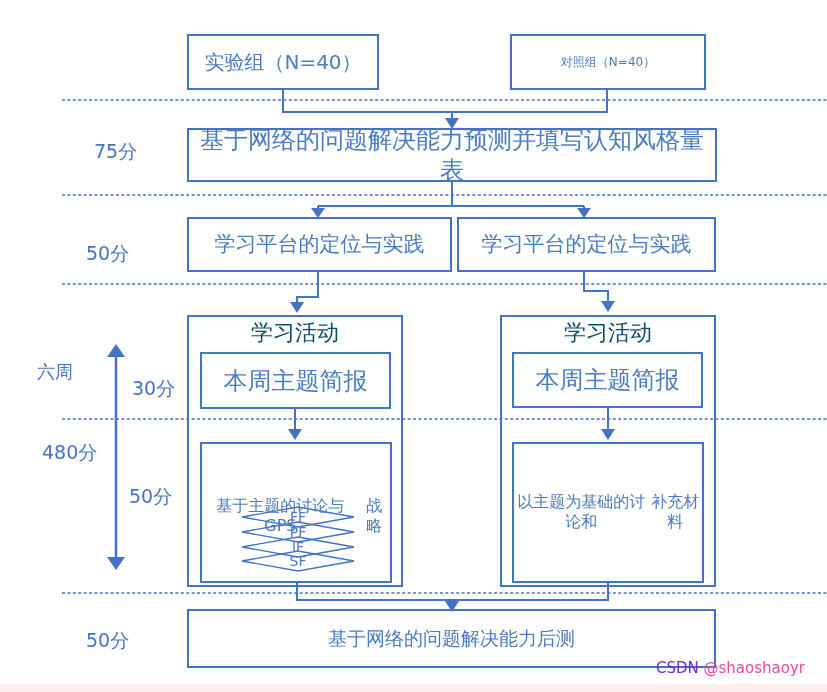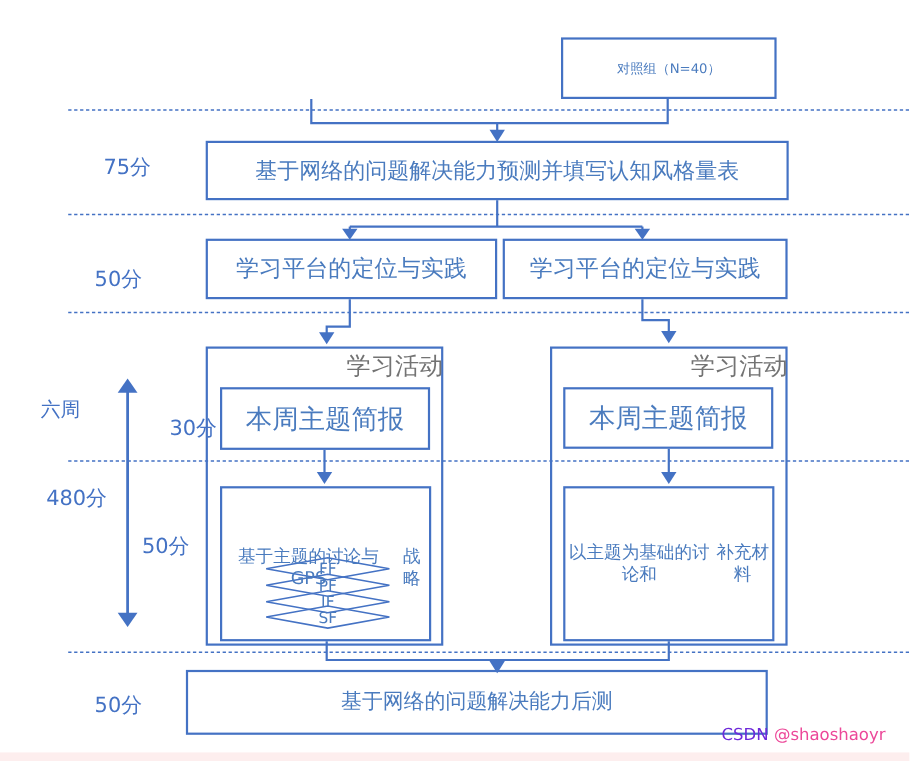--- a/index.html
+++ b/index.html
@@ -7,21 +7,21 @@
     position:relative;width:827px;height:692px;background:#ffffff;overflow:hidden;
     font-family:"DejaVu Sans","Liberation Sans",sans-serif;
   }
   #flow-svg{position:absolute;left:0;top:0;width:827px;height:692px;}
   .box{
     position:absolute;box-sizing:border-box;border:2px solid #4472C4;
     color:#4A7BBE;display:flex;align-items:center;justify-content:center;
     text-align:center;background:transparent;line-height:1.25;
   }
   .titlebar{
-    position:absolute;color:#737373;text-align:right;
+    position:absolute;color:#0c4a6e;text-align:center;
   }
   .score{
     position:absolute;color:#4472C4;font-size:19px;white-space:nowrap;
   }
   .col{flex-direction:row;text-align:center;}
   .toptext{justify-content:flex-start;padding-top:7px;}
   #watermark{
     position:absolute;left:656px;top:659px;font-size:15px;white-space:nowrap;
   }
   #watermark .brand{color:#6d28d9;}
@@ -84,31 +84,32 @@
       <polygon points="242,561 298,551 354,561 298,571"></polygon>
     </g>
     <g fill="#4A7BBE" font-size="14" text-anchor="middle">
       <text x="298" y="522">FF</text>
       <text x="298" y="537">PF</text>
       <text x="298" y="552">IF</text>
       <text x="298" y="566">SF</text>
     </g>
   </svg>
 
+  <div class="box" style="left:187px;top:34px;width:192px;height:56px;font-size:20px;">实验组（N=40）</div>
   <div class="box" style="left:510px;top:34px;width:196px;height:56px;font-size:12px;">对照组（N=40）</div>
 
   <div class="score" style="left:82px;top:139px;margin-left:12px;">75分</div>
-  <div class="box" style="left:187px;top:128px;width:530px;height:54px;font-size:20px;">基于网络的问题解决能力预测并填写认知风格量表</div>
+  <div class="box" style="left:187px;top:128px;width:530px;height:54px;font-size:24px;">基于网络的问题解决能力预测并填写认知风格量表</div>
 
   <div class="score" style="left:86px;top:241px;">50分</div>
   <div class="box" style="left:187px;top:217px;width:265px;height:55px;font-size:21px;">学习平台的定位与实践</div>
   <div class="box" style="left:457px;top:217px;width:259px;height:55px;font-size:21px;">学习平台的定位与实践</div>
 
   <div class="score" style="left:37px;top:360px;font-size:18px;font-family:Liberation Mono, monospace;">六周</div>
-  <div class="score" style="left:132px;top:376px;margin-left:22px;">30分</div>
+  <div class="score" style="left:132px;top:376px;">30分</div>
   <div class="score" style="left:42px;top:440px;">480分</div>
   <div class="score" style="left:129px;top:484px;">50分</div>
 
   <div class="box" style="left:187px;top:315px;width:216px;height:272px;"></div>
   <div class="box" style="left:500px;top:315px;width:216px;height:272px;"></div>
   <div class="titlebar" style="left:187px;top:318px;width:216px;font-size:22px;">学习活动</div>
   <div class="titlebar" style="left:500px;top:318px;width:216px;font-size:22px;">学习活动</div>
 
   <div class="box" style="left:200px;top:352px;width:191px;height:57px;font-size:24px;">本周主题简报</div>
   <div class="box" style="left:512px;top:352px;width:191px;height:56px;font-size:24px;">本周主题简报</div>
@@ -116,20 +117,20 @@
   <div class="box col toptext" style="left:200px;top:442px;width:192px;height:141px;font-size:16px;">
     <span>基于主题的讨论与GPS</span>
     <span>战略</span>
   </div>
   <div class="box col" style="left:512px;top:442px;width:192px;height:141px;font-size:16px;font-family:Liberation Mono, monospace;">
     <span>以主题为基础的讨论和</span>
     <span>补充材料</span>
   </div>
 
   <div class="score" style="left:86px;top:628px;">50分</div>
-  <div class="box" style="left:169px;top:609px;width:529px;height:59px;font-size:19px;">基于网络的问题解决能力后测</div>
+  <div class="box" style="left:187px;top:609px;width:529px;height:59px;font-size:19px;">基于网络的问题解决能力后测</div>
 
   <div id="watermark">
     <span class="brand">CSDN </span><span class="handle">@shaoshaoyr</span>
   </div>
   <div id="footer-strip"></div>
 
 </div>
 
 </body></html>

